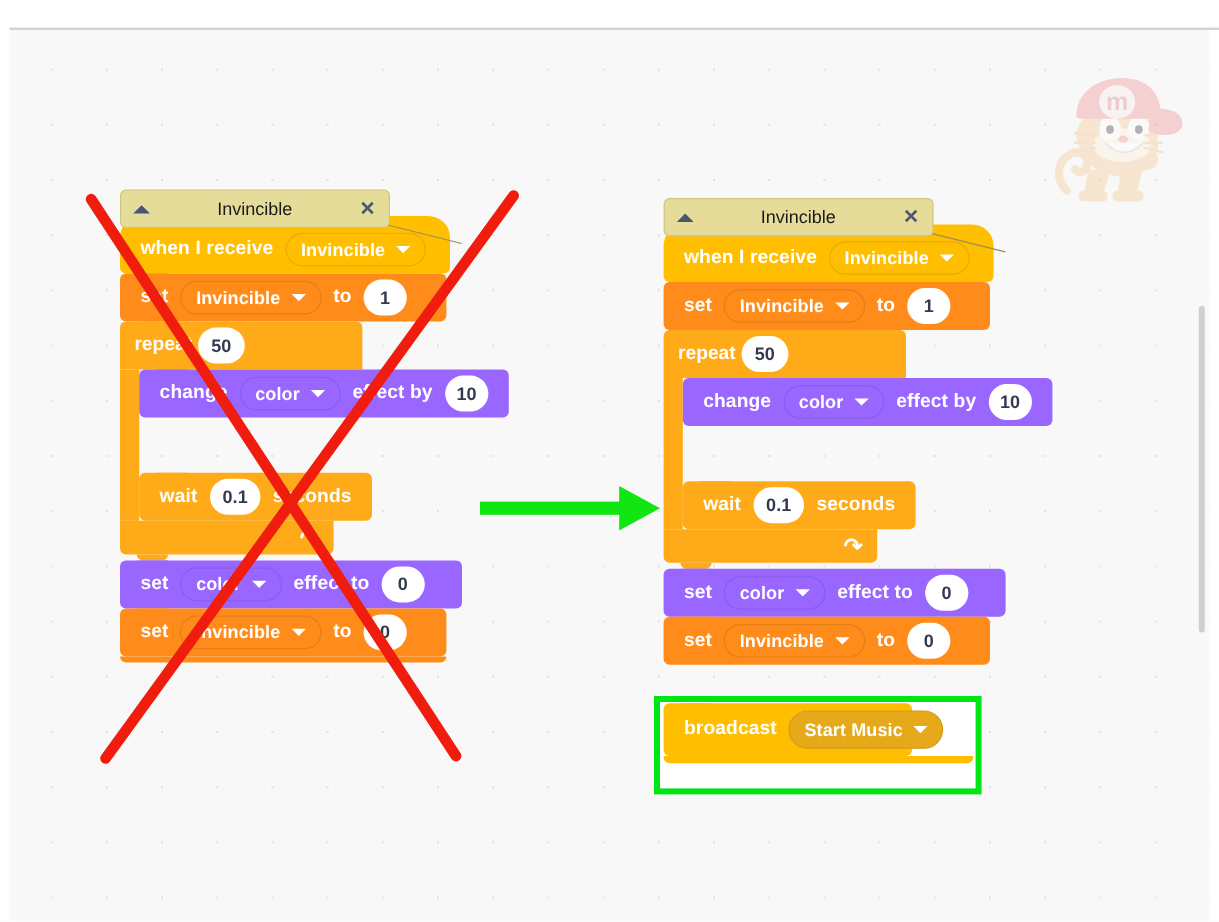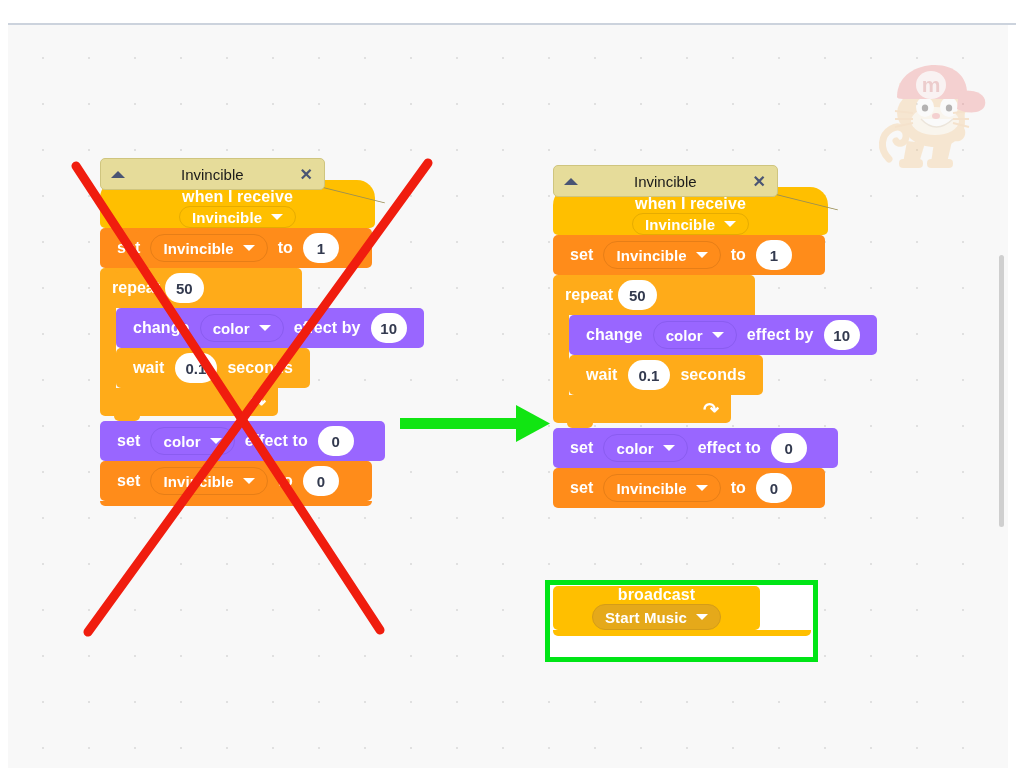--- a/index.html
+++ b/index.html
@@ -49,23 +49,23 @@
     box-sizing:border-box;
     white-space:nowrap;
   }
   
   .blk::before{
     content:"";position:absolute;left:14px;top:0;width:26px;height:5px;
     background:inherit;border-radius:0 0 5px 5px;
   }
   .blk .lbl{margin:0 5px;}
 
-  .c-events{background:#ffbf00;flex-direction:column;}
+  .c-events{background:#ffbf00;}
   .c-variables{background:#ff8c1a;}
-  .c-control{background:#ffab19;}
+  .c-control{background:#ffab19;margin-top:46px;}
   .c-looks{background:#9966ff;}
 
   
   .hat{
     border-radius:18px 18px 5px 5px;
     height:48px;
     padding-top:8px;
   }
   .hat::before{display:none;}
 

